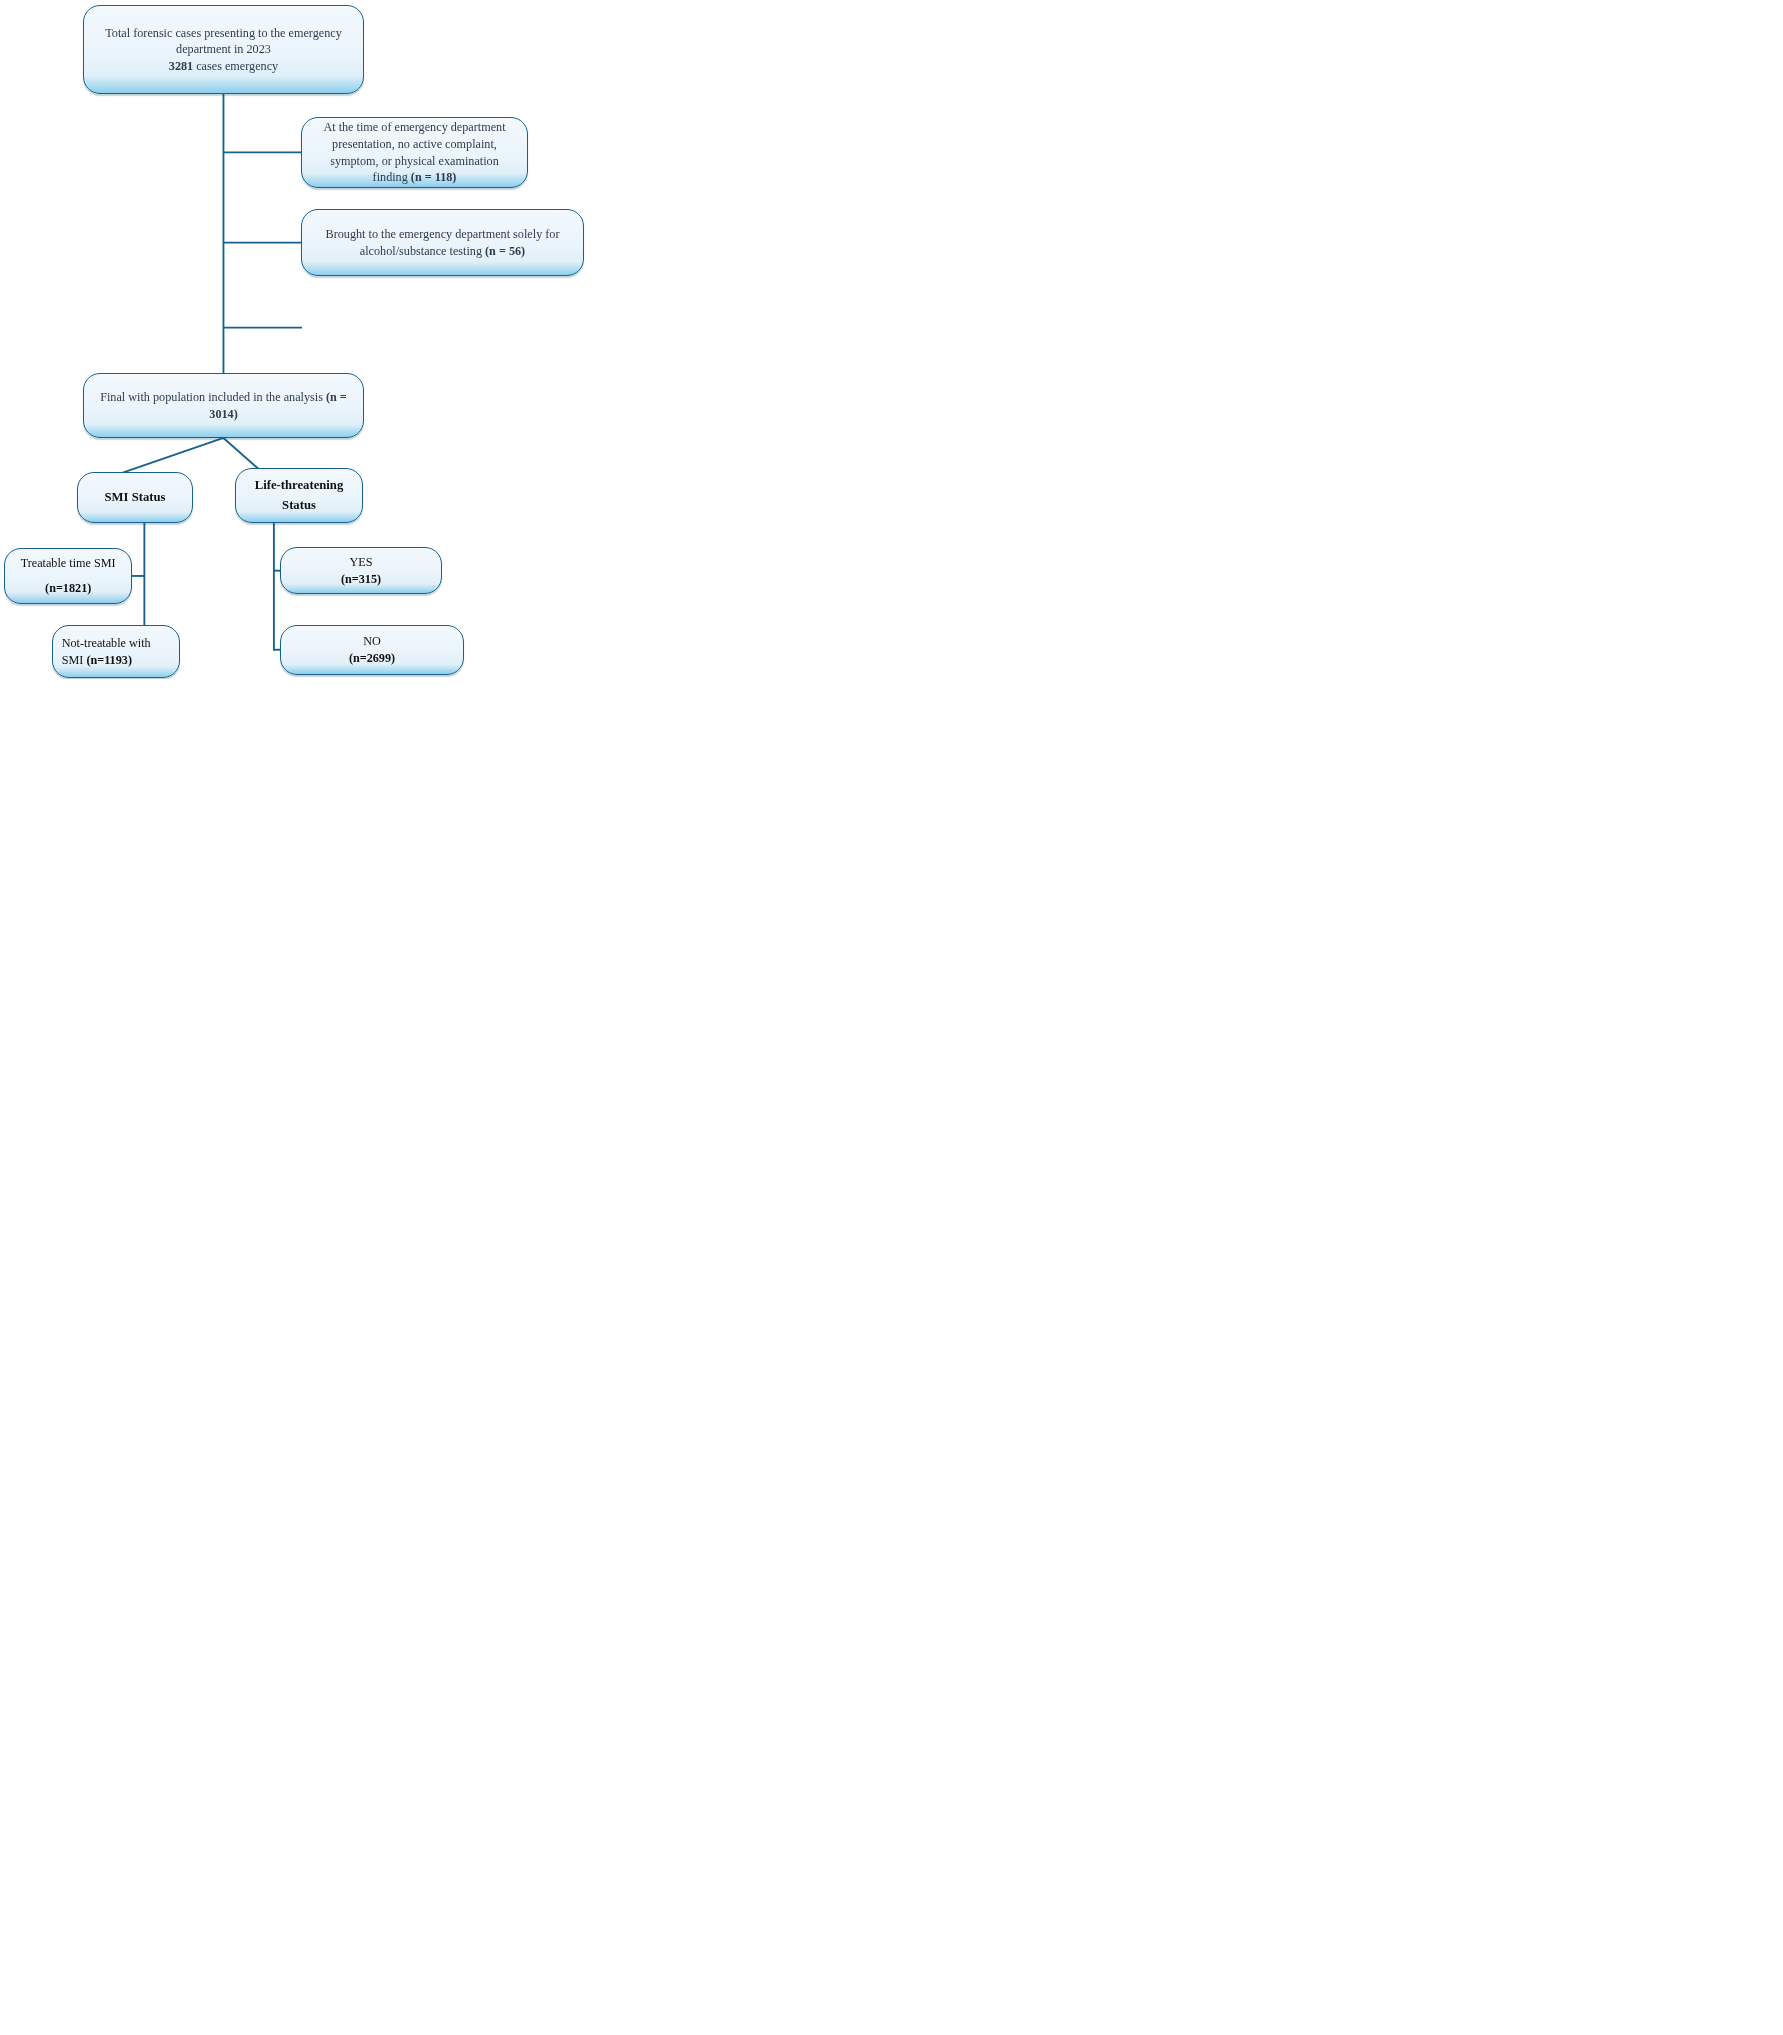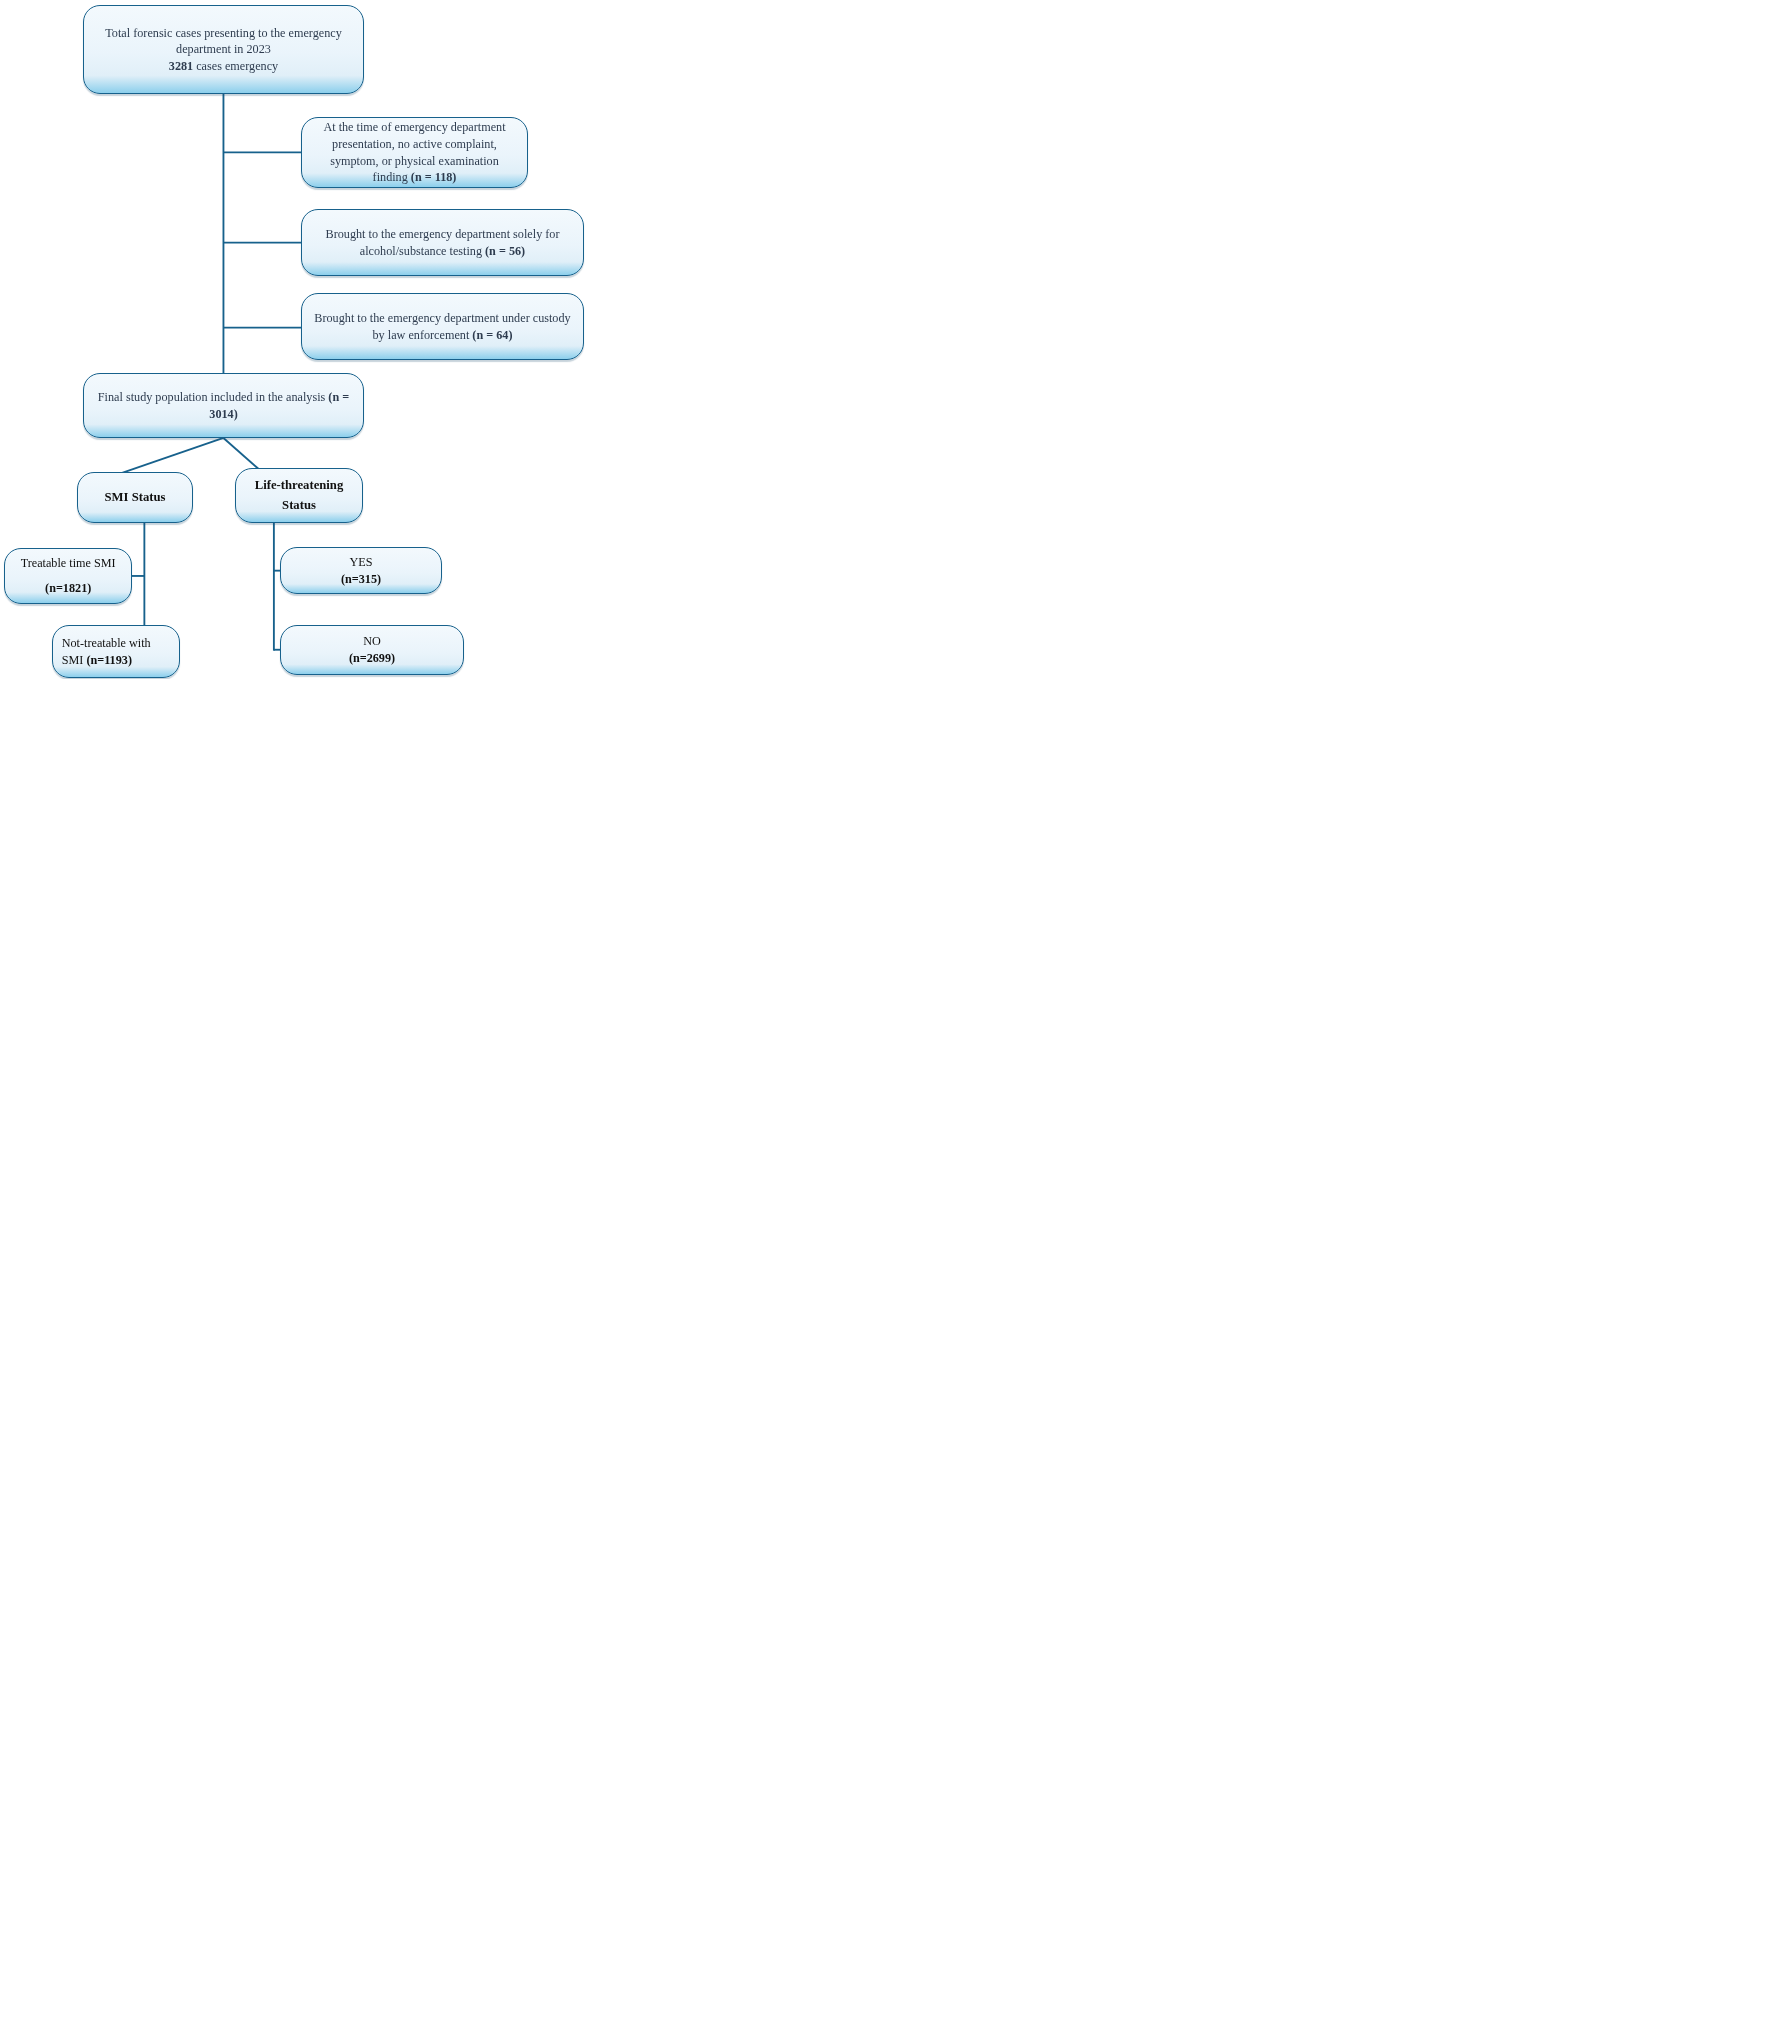--- a/index.html
+++ b/index.html
@@ -66,26 +66,23 @@
   </div>
 
   <div class="node" id="box-excl1">
     <div><span>At the time of emergency department presentation, no active complaint, symptom, or physical examination finding</span> <b>(n = 118)</b></div>
   </div>
 
   <div class="node" id="box-excl2">
     <div><span>Brought to the emergency department solely for alcohol/substance testing</span> <b>(n = 56)</b></div>
   </div>
 
-  <div class="node" id="box-excl3">
-    <div><span>Brought to the emergency department under custody by law enforcement</span> <b>(n = 64)</b></div>
-  </div>
 
   <div class="node" id="box-final">
-    <div><span>Final study population included in the analysis</span> <b>(n = 3014)</b></div>
+    <div><span>Final with population included in the analysis</span> <b>(n = 3014)</b></div>
   </div>
 
   <div class="node black" id="box-smi">
     <div class="title">SMI Status</div>
   </div>
 
   <div class="node black" id="box-life">
     <div class="title">Life-threatening Status</div>
   </div>
 

